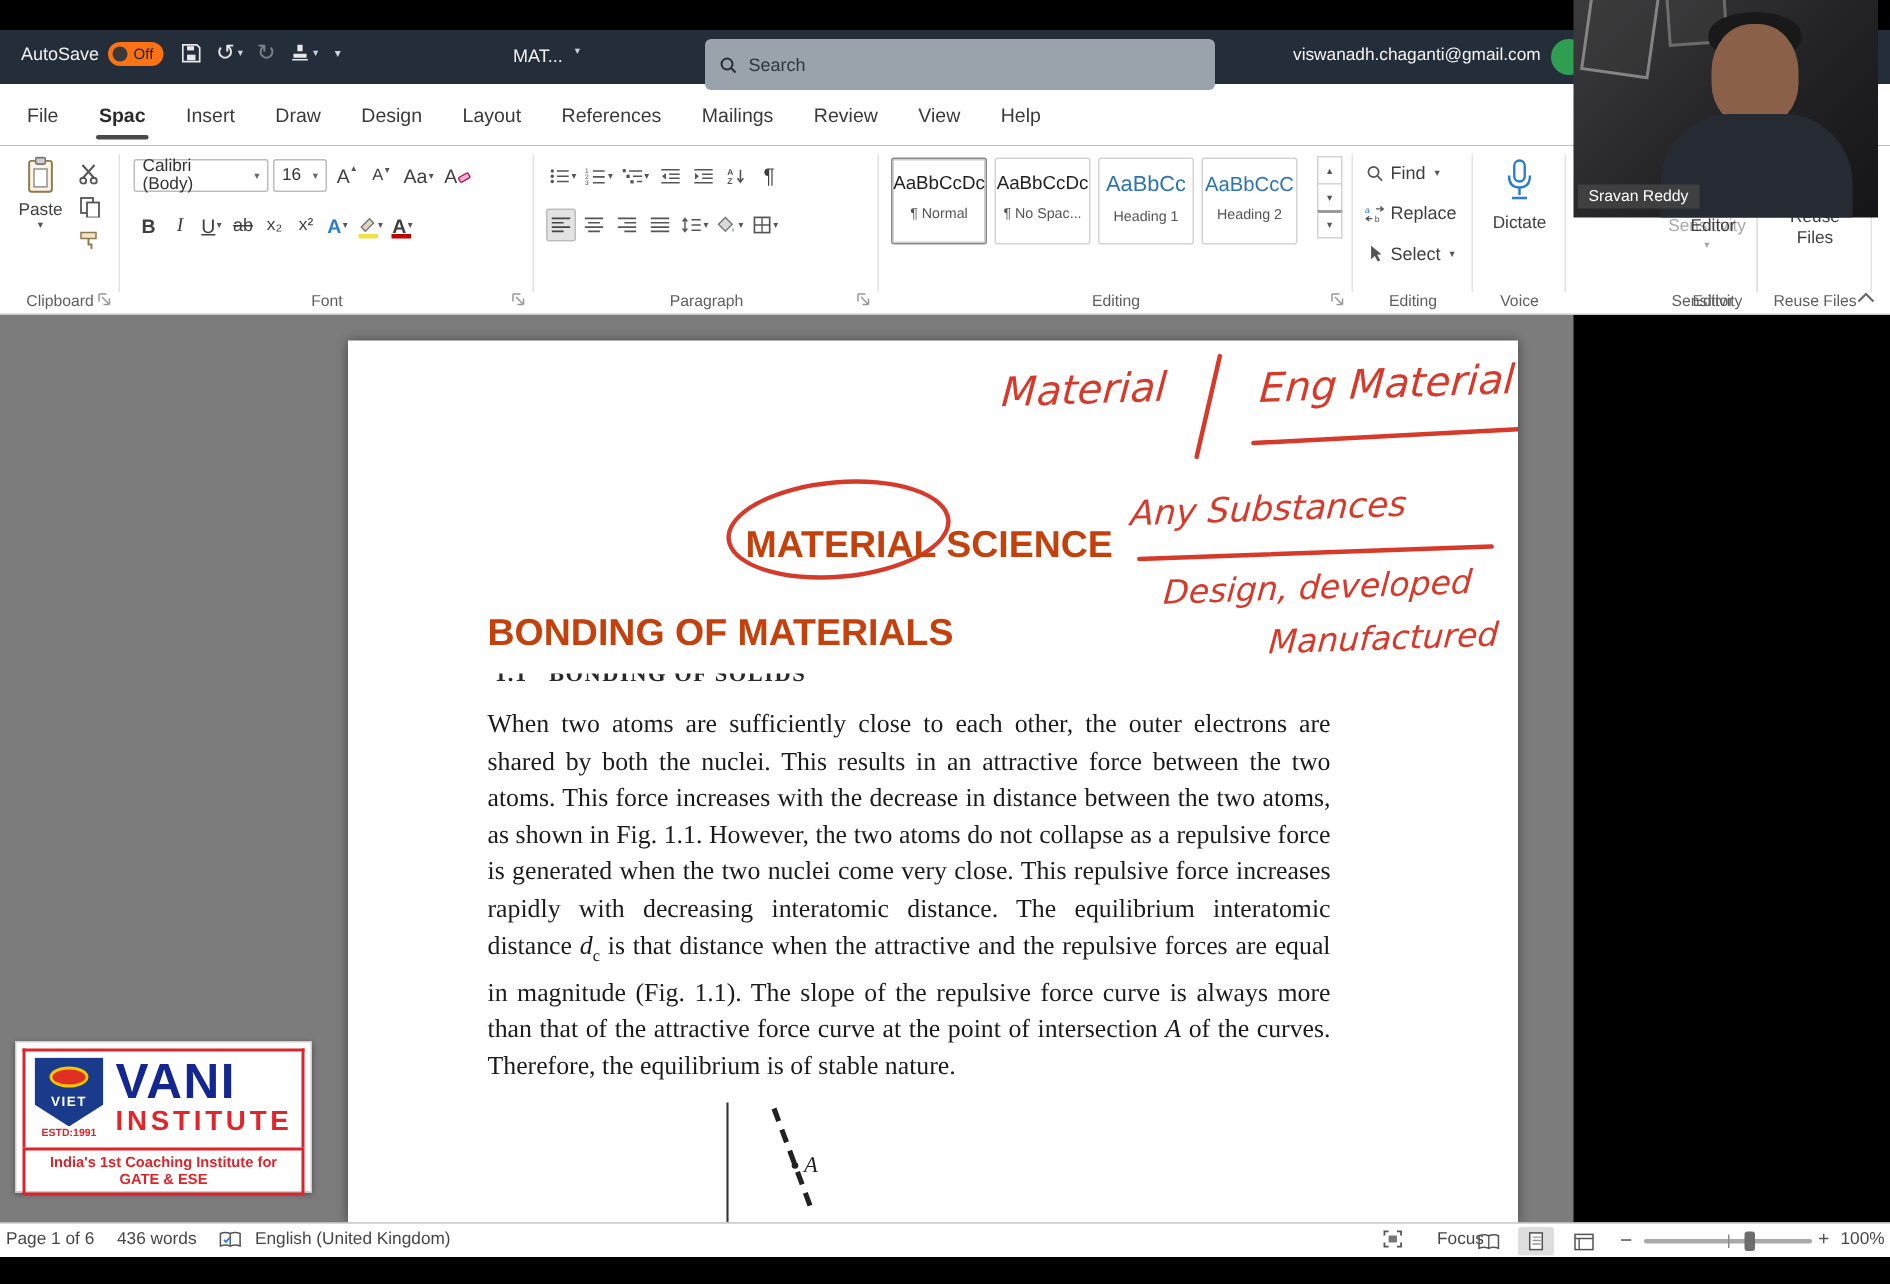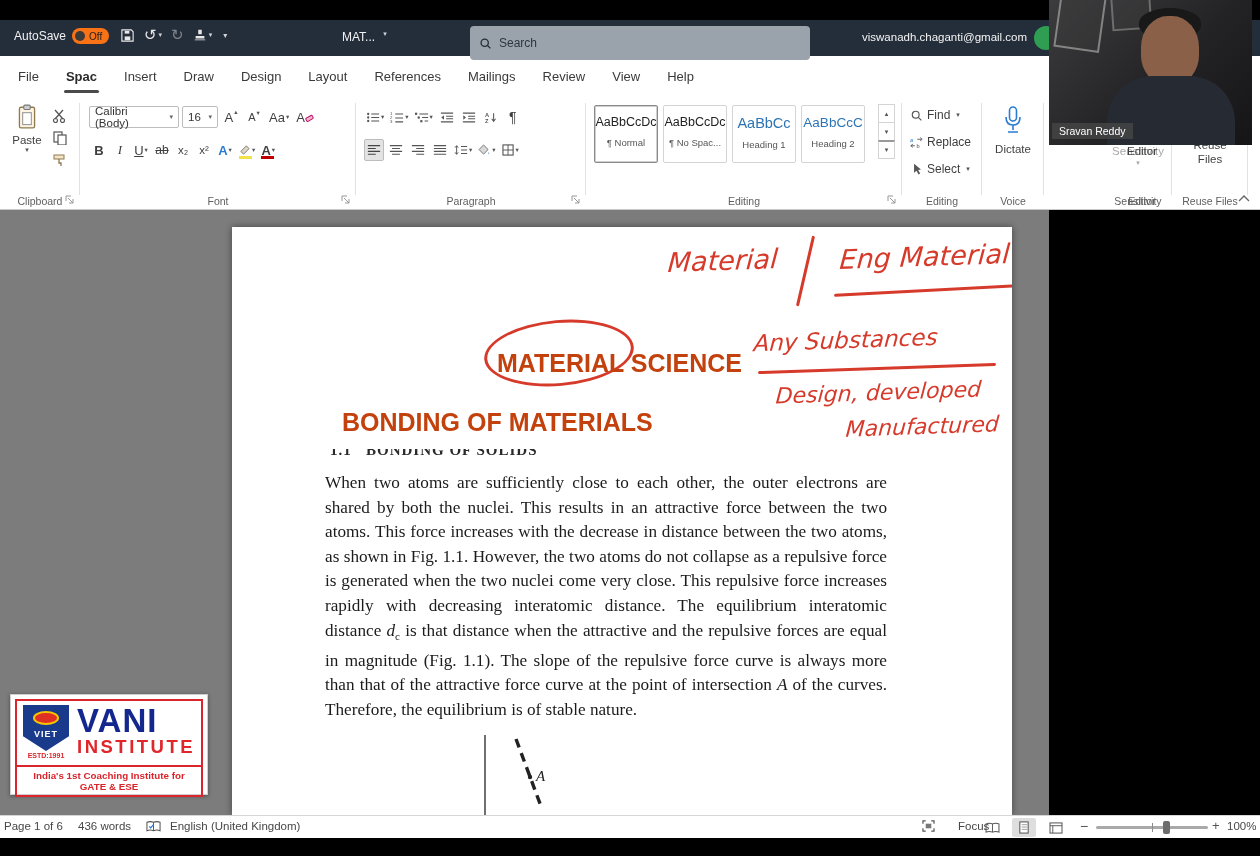--- a/index.html
+++ b/index.html
@@ -547,21 +547,21 @@
       <div class="ink-line" style="left:602px;top:62px;width:188px;height:3px;transform:rotate(-3deg)"></div>
 
       <div class="ink-ellipse" style="left:252px;top:93px;width:150px;height:66px"></div>
 
       <div class="ink" style="left:522px;top:100px;font-size:23px">Any Substances</div>
       <div class="ink-line" style="left:526px;top:140px;width:238px;height:3px;transform:rotate(-2deg)"></div>
       <div class="ink" style="left:544px;top:153px;font-size:22px">Design, developed</div>
       <div class="ink" style="left:614px;top:187px;font-size:22px">Manufactured</div>
 
       <div class="h-green" style="left:265px;top:122px"><span>MATERIAL</span><span> SCIENCE</span></div>
-      <div class="h-green" style="left:110px;top:181px">BONDING OF MATERIALS</div>
+      <div class="h-green" style="left:93px;top:181px">BONDING OF MATERIALS</div>
 
       <div class="obscured">
         <div>1.1   BONDING OF SOLIDS</div>
       </div>
 
       <p class="bookpara"><span>When two atoms are sufficiently close to each other, the outer electrons are shared by both the nuclei. This results in an attractive force between the two atoms. This force increases with the decrease in distance between the two atoms, as shown in Fig. 1.1. However, the two atoms do not collapse as a repulsive force is generated when the two nuclei come very close. This repulsive force increases rapidly with decreasing interatomic distance. The equilibrium interatomic distance </span><i>d</i><sub style="font-size:11px">c</sub><span> is that distance when the attractive and the repulsive forces are equal in magnitude (Fig. 1.1). The slope of the repulsive force curve is always more than that of the attractive force curve at the point of intersection </span><i>A</i><span> of the curves. Therefore, the equilibrium is of stable nature.</span></p>
 
       <svg class="figure" width="210" height="82" viewBox="0 0 210 82">
         <path d="M15 2 V82" stroke="#333" stroke-width="1.4"></path>
         <path d="M46 6 L72 76" stroke="#222" stroke-width="3.4" stroke-dasharray="9 6"></path>

